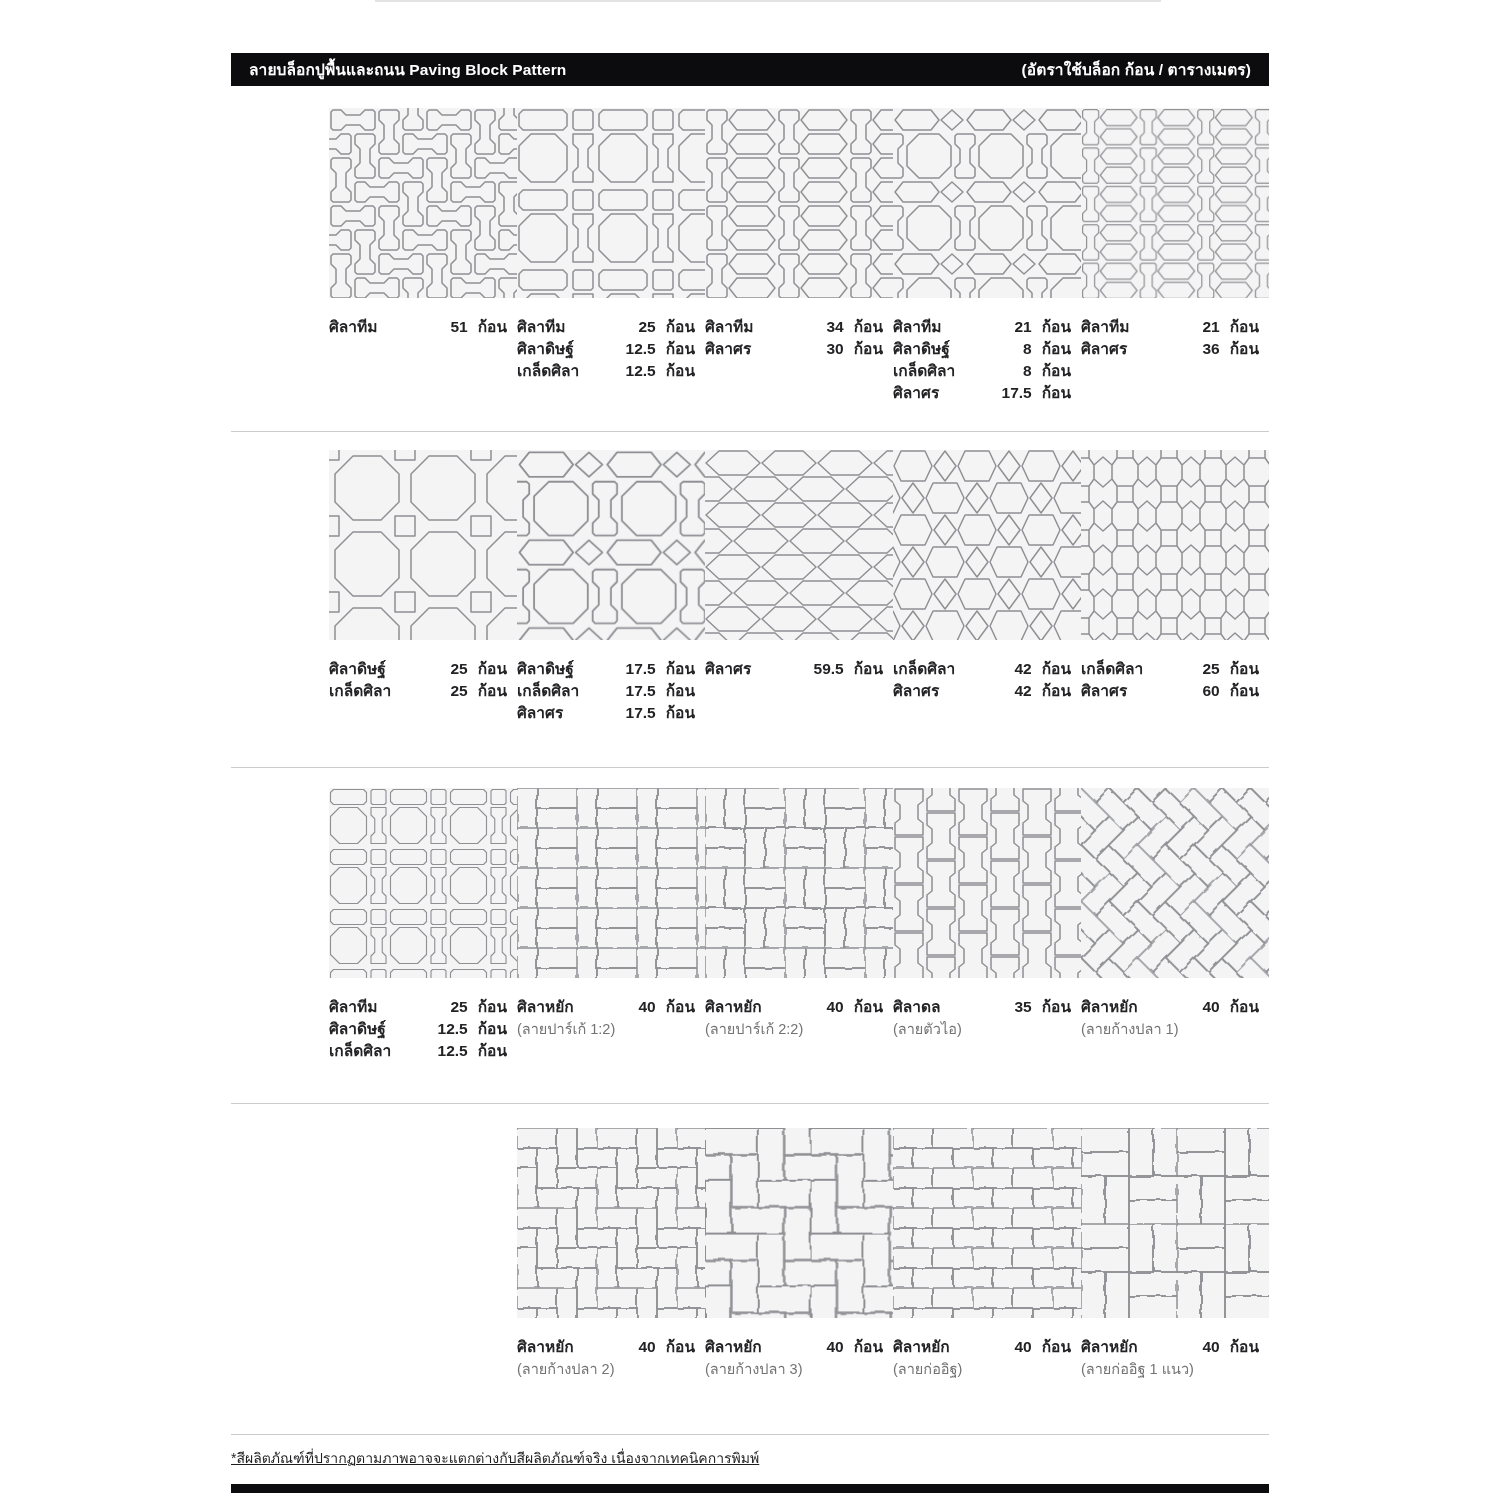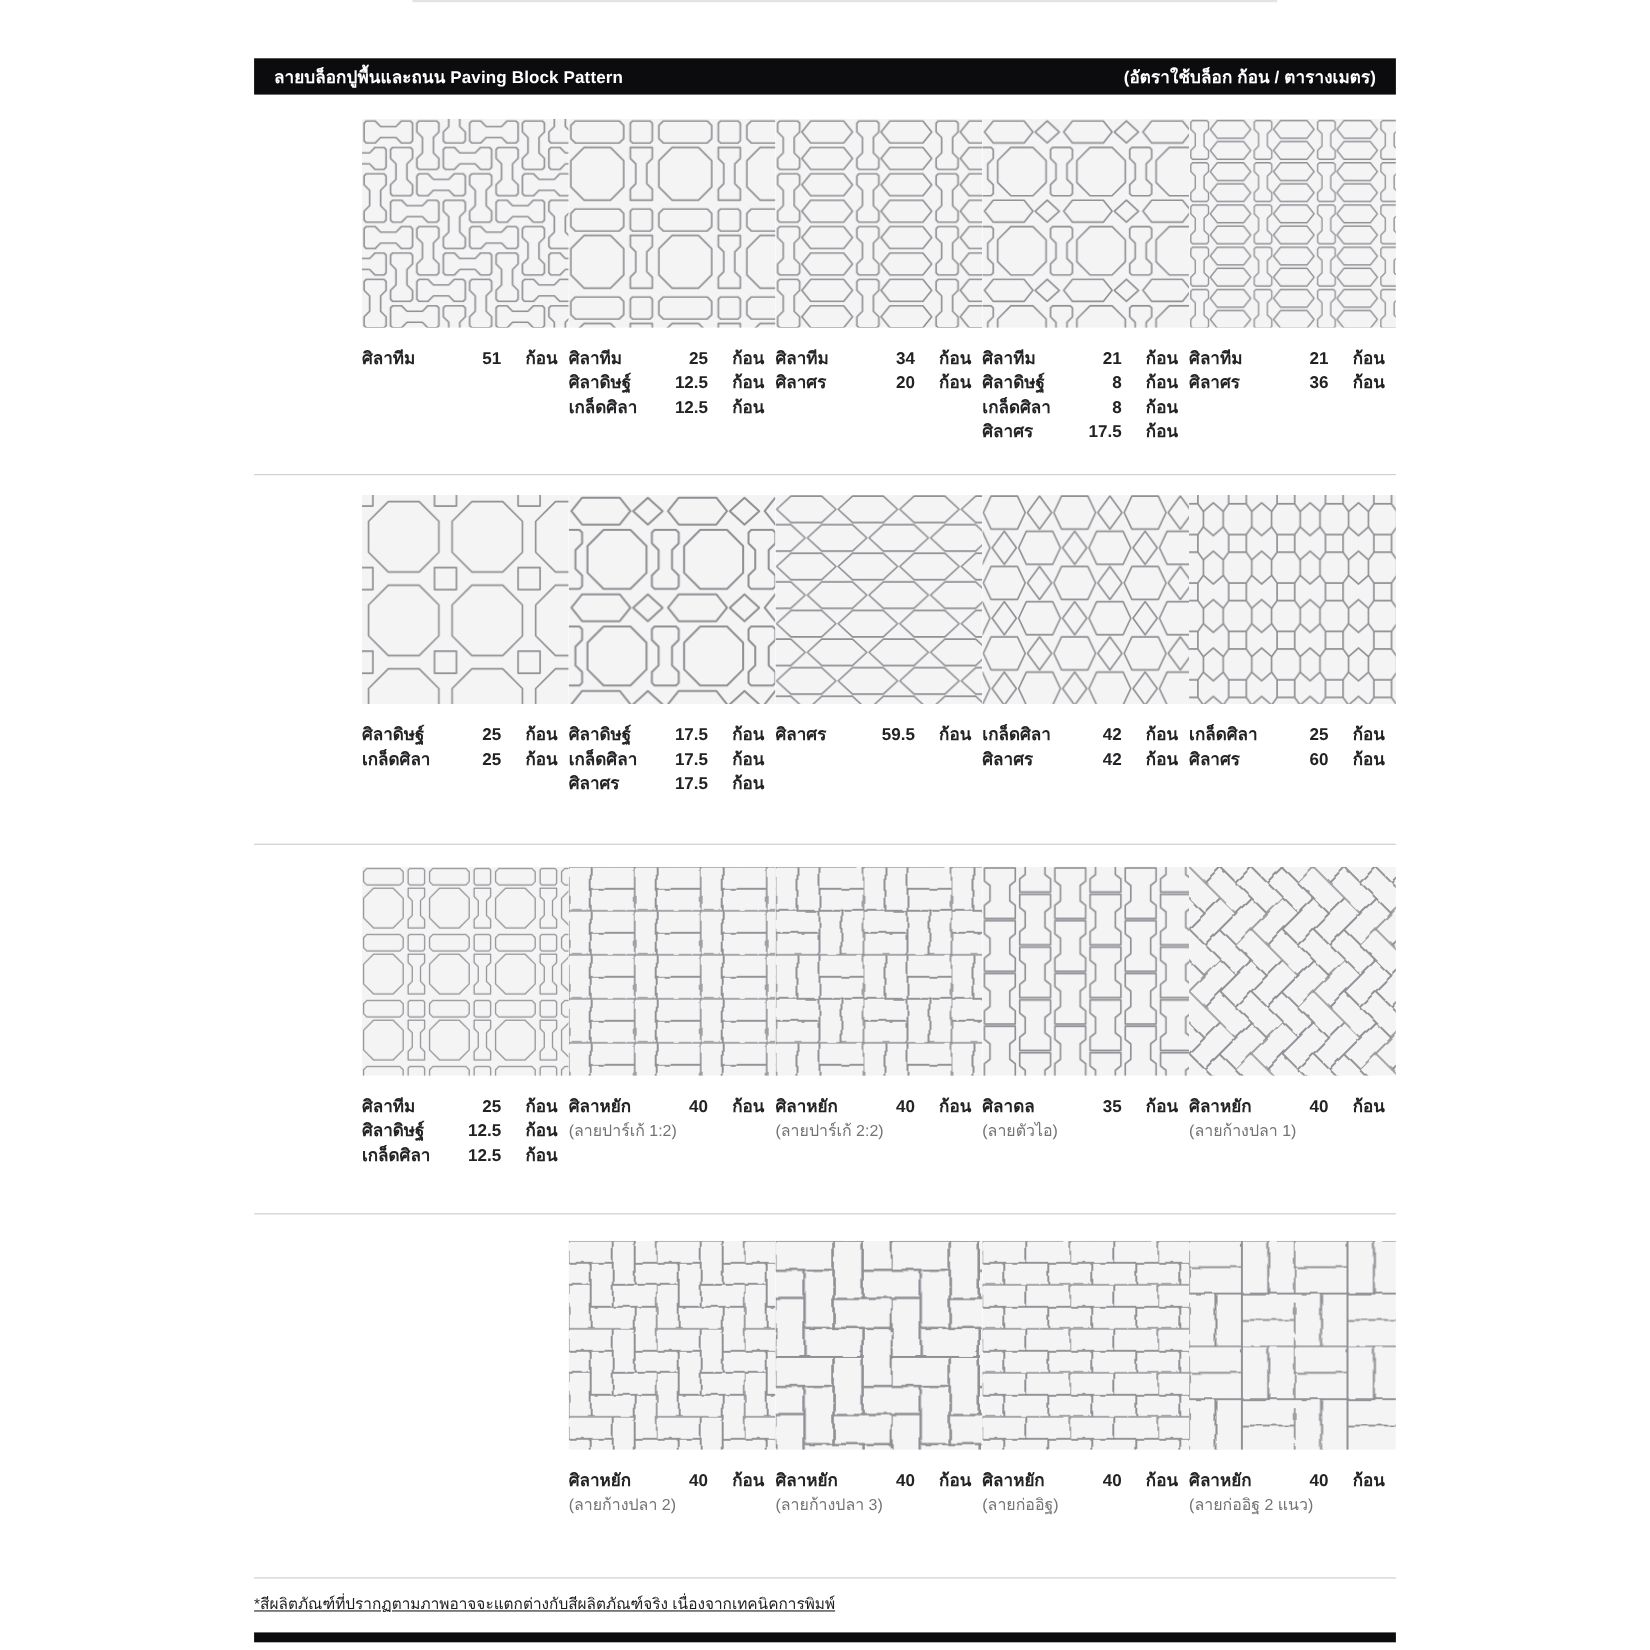--- a/index.html
+++ b/index.html
@@ -18,21 +18,21 @@
   #sections .section:nth-child(1){height:346px;padding-top:22px;}
   #sections .section:nth-child(2){height:336px;padding-top:18px;}
   #sections .section:nth-child(3){height:336px;padding-top:20px;}
   #sections .section:nth-child(4){height:331px;padding-top:24px;}
   .grid{display:flex;justify-content:flex-end;}
   .card{width:188px;}
   .swatch{display:block;}
   .lbl{margin-top:18px;font-size:15.5px;font-weight:700;}
   .line{display:flex;line-height:22px;}
   .nm{flex:1;}
-  .val{display:flex;margin-left:auto;padding-right:10px;gap:12px;}
+  .val{display:flex;margin-left:auto;padding-right:10px;}
   .num{min-width:34px;text-align:right;margin-right:10px;}
   .sub{font-weight:400;font-size:14.5px;line-height:20px;margin-top:1px;color:#737373;}
   .footer{margin-top:12px;font-size:14px;font-weight:400;color:#1e1e20;text-decoration:underline;}
   .bottombar{height:9px;background:#0c0c0e;margin-top:15px;}
 </style>
 </head>
 <body>
 
 <svg width="0" height="0" style="position:absolute" aria-hidden="true">
 <defs>
@@ -281,21 +281,21 @@
               <div class="line">
                 <span class="nm">ศิลาทีม</span>
                 <span class="val">
                   <span class="num">34</span>
                   <span class="unit">ก้อน</span>
                 </span>
               </div>
               <div class="line">
                 <span class="nm">ศิลาศร</span>
                 <span class="val">
-                  <span class="num">20</span>
+                  <span class="num">30</span>
                   <span class="unit">ก้อน</span>
                 </span>
               </div>
             </div>
           </div>
           <div class="card">
             <svg class="swatch" width="188" height="190" xmlns="http://www.w3.org/2000/svg">
               <rect width="188" height="190" fill="#f4f4f5"></rect>
               <rect width="188" height="190" fill="url(#pat-mix-four)"></rect>
             </svg>
@@ -621,21 +621,21 @@
               <rect width="188" height="190" fill="url(#pat-basket4)"></rect>
             </svg>
             <div class="lbl">
               <div class="line">
                 <span class="nm">ศิลาหยัก</span>
                 <span class="val">
                   <span class="num">40</span>
                   <span class="unit">ก้อน</span>
                 </span>
               </div>
-              <div class="sub">(ลายก่ออิฐ 2 แนว)</div>
+              <div class="sub">(ลายก่ออิฐ 1 แนว)</div>
             </div>
           </div>
         </div>
       </div>
     </div>
 
   <div class="footer">
     <span>*สีผลิตภัณฑ์ที่ปรากฏตามภาพอาจจะแตกต่างกับสีผลิตภัณฑ์จริง เนื่องจากเทคนิคการพิมพ์</span>
   </div>
   <div class="bottombar"></div>

